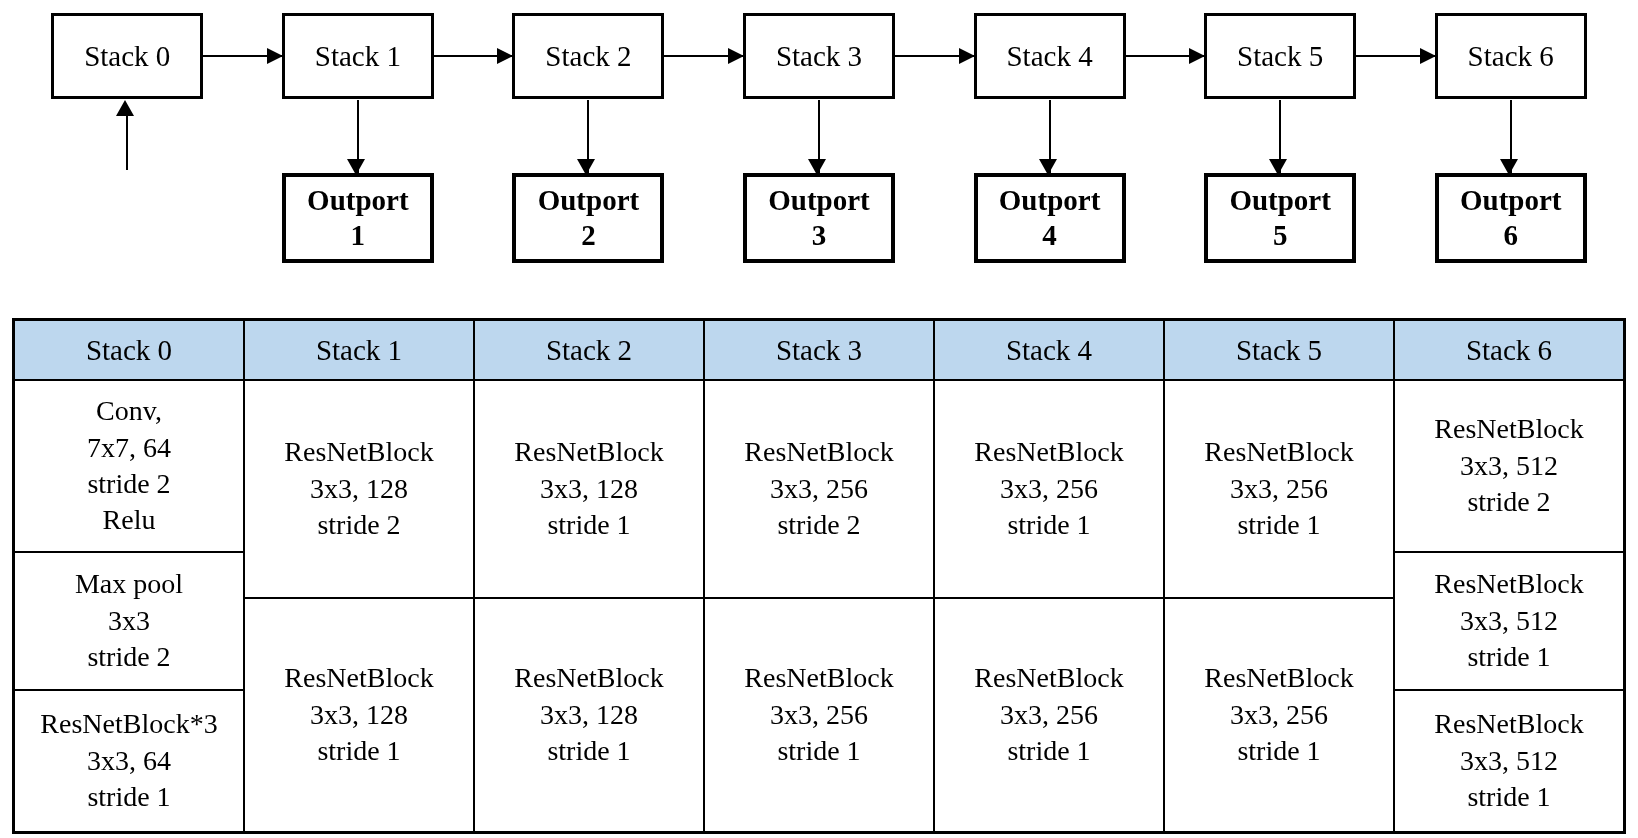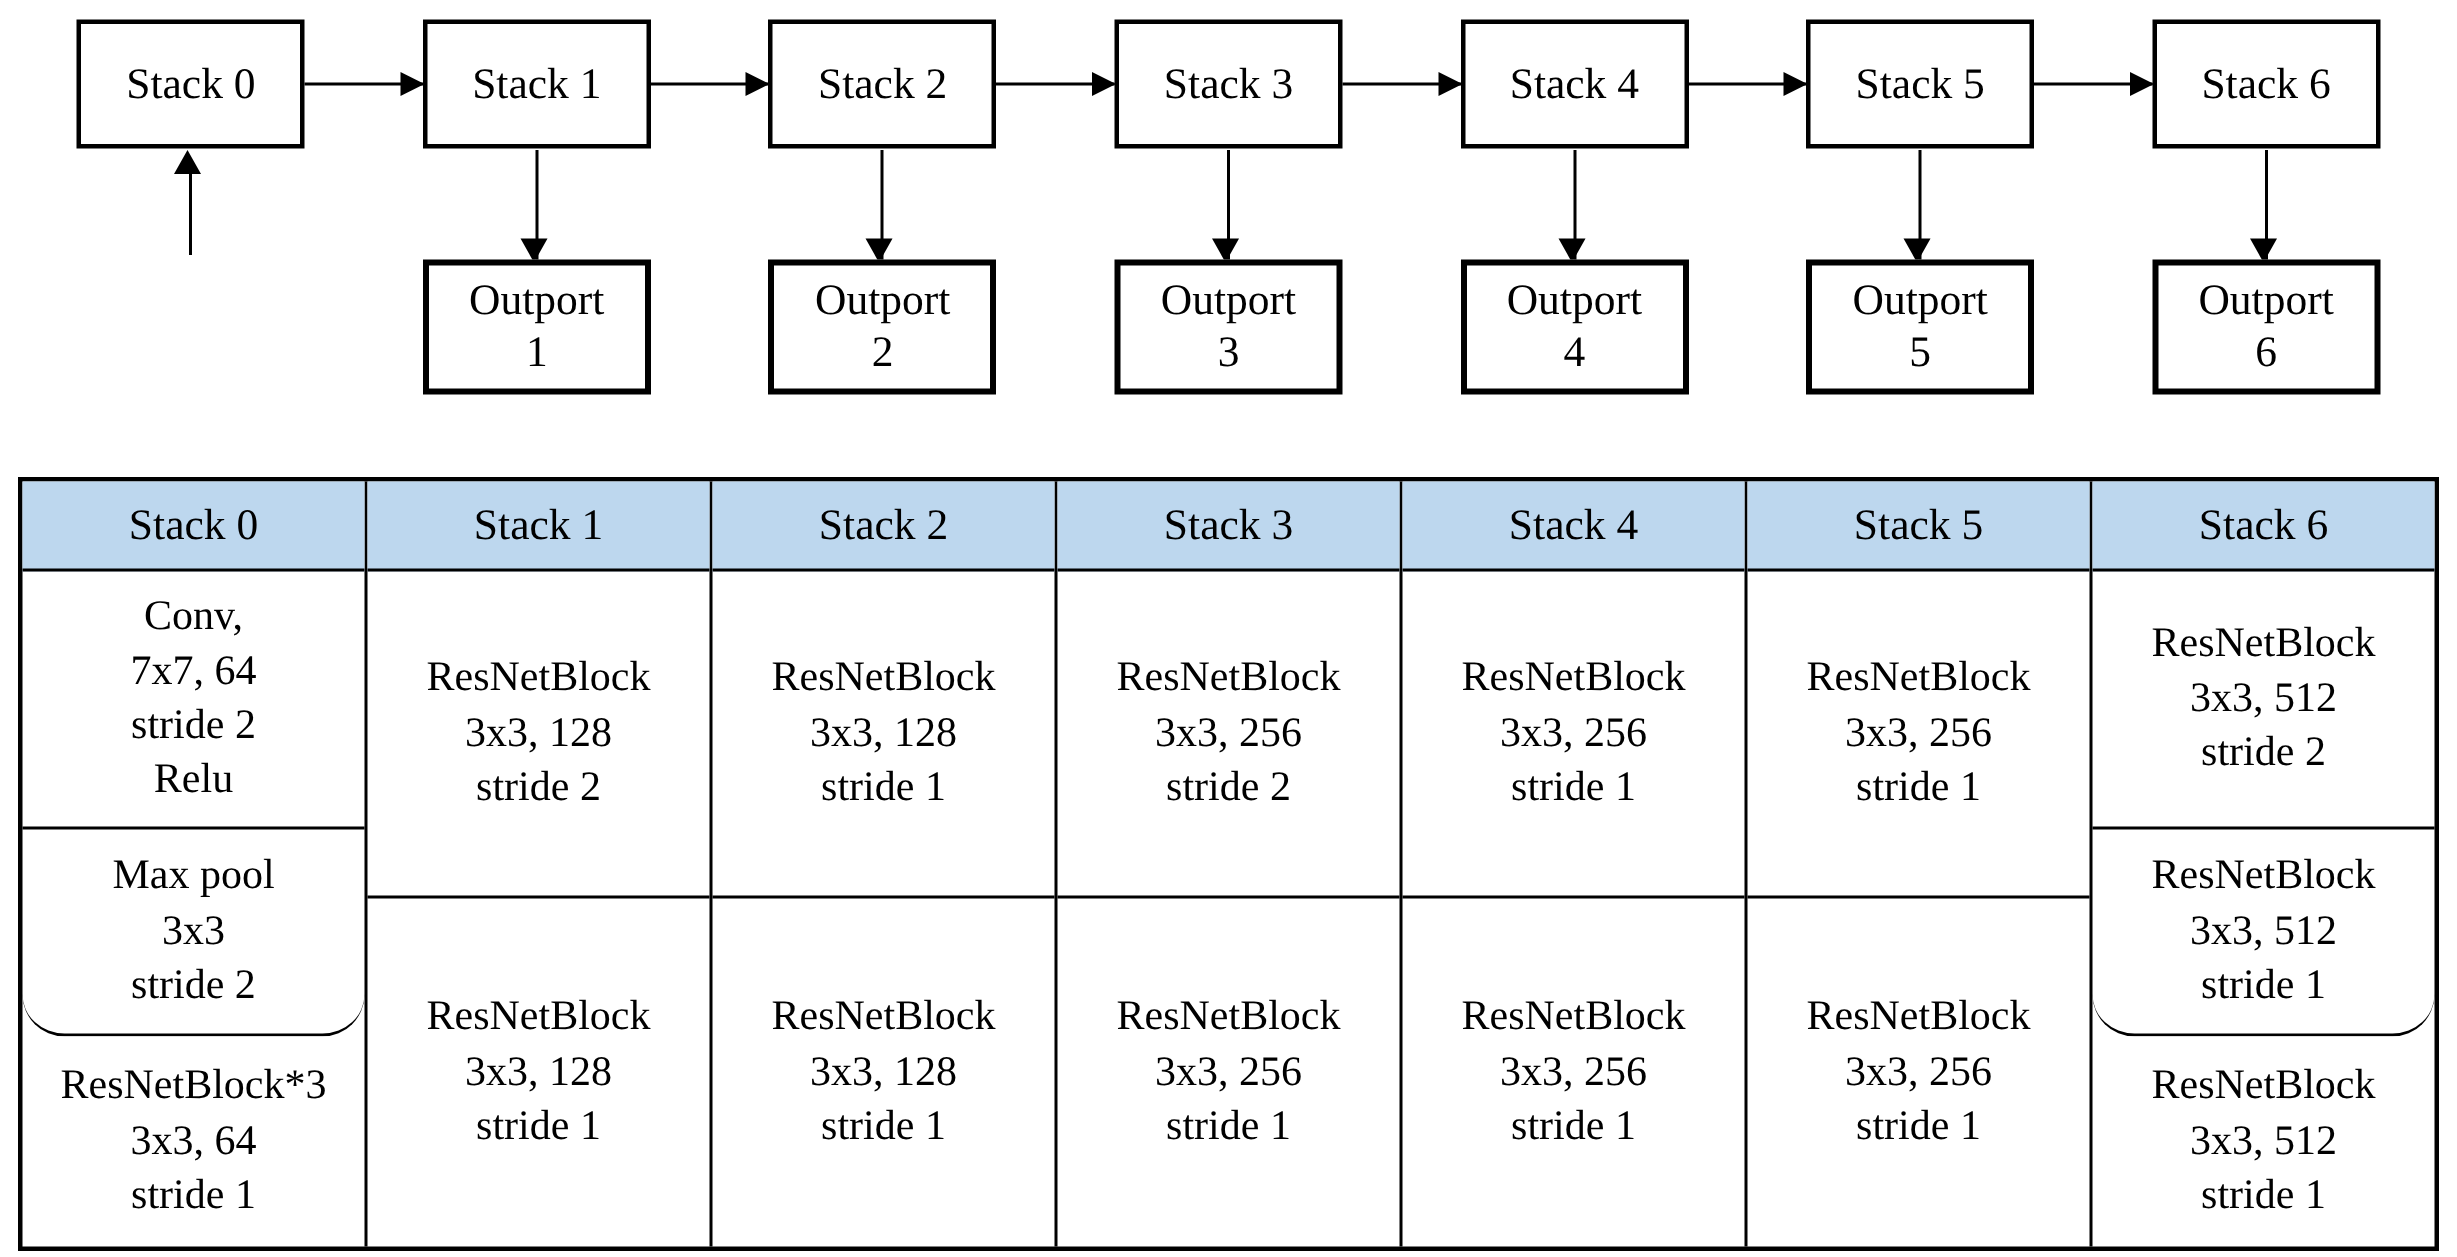--- a/index.html
+++ b/index.html
@@ -9,21 +9,21 @@
   
   .diagram { position:relative; margin:0 12px; width:1614px; height:295px; }
 
   .stack-box { position:absolute; top:13px; width:152px; height:86px;
                border:3px solid #000; background:#fff;
                display:flex; align-items:center; justify-content:center;
                font-size:29px; }
   .outport-box { position:absolute; top:173px; width:152px; height:90px;
                  border:4px solid #000; background:#fff;
                  display:flex; flex-direction:column; align-items:center; justify-content:center;
-                 font-size:29px; line-height:1.2; text-align:center; }
+                 font-size:29px; line-height:1.2; text-align:center;font-weight:bold; }
 
   
   .p0 { left:calc(1*100%/14  - 76px); } .p1 { left:calc(3*100%/14  - 76px); }
   .p2 { left:calc(5*100%/14  - 76px); } .p3 { left:calc(7*100%/14  - 76px); }
   .p4 { left:calc(9*100%/14  - 76px); } .p5 { left:calc(11*100%/14 - 76px); }
   .p6 { left:calc(13*100%/14 - 76px); }
 
   .harrow { position:absolute; top:55px; height:0; border-top:2.5px solid #000;
             width:calc(100%/7 - 152px); }
   .h0 { left:calc(1*100%/14  + 76px); } .h1 { left:calc(3*100%/14  + 76px); }
@@ -55,21 +55,21 @@
   .arch-table { margin:23px 12px 0 12px; width:1614px; height:516px;
                 border:3px solid #000; display:flex; }
   .t-col { flex:1 1 0; display:flex; flex-direction:column; border-right:2.5px solid #000; }
   .t-col:last-child { border-right:none; }
   .t-head { height:60px; flex:0 0 60px; background:#BDD7EE; border-bottom:2.5px solid #000;
             display:flex; align-items:center; justify-content:center; font-size:29px; }
   .t-cell { border-bottom:2.5px solid #000; display:flex; align-items:center; justify-content:center;
             text-align:center; font-size:28px; line-height:1.3; white-space:pre-line; }
   .t-cell:last-child { border-bottom:none; flex:1 1 auto; }
   .t-col.edge .t-cell.r1 { flex:0 0 172px; }
-  .t-col.edge .t-cell.r2 { flex:0 0 138px;border-radius:28px; }
+  .t-col.edge .t-cell.r2 { flex:0 0 138px; }
   .t-col.mid  .t-cell.r1 { flex:0 0 218px; }
 </style>
 </head>
 <body>
 
 <div class="diagram">
 
   <div class="stack-box p0">
       <span>Stack 0</span>
     </div>

